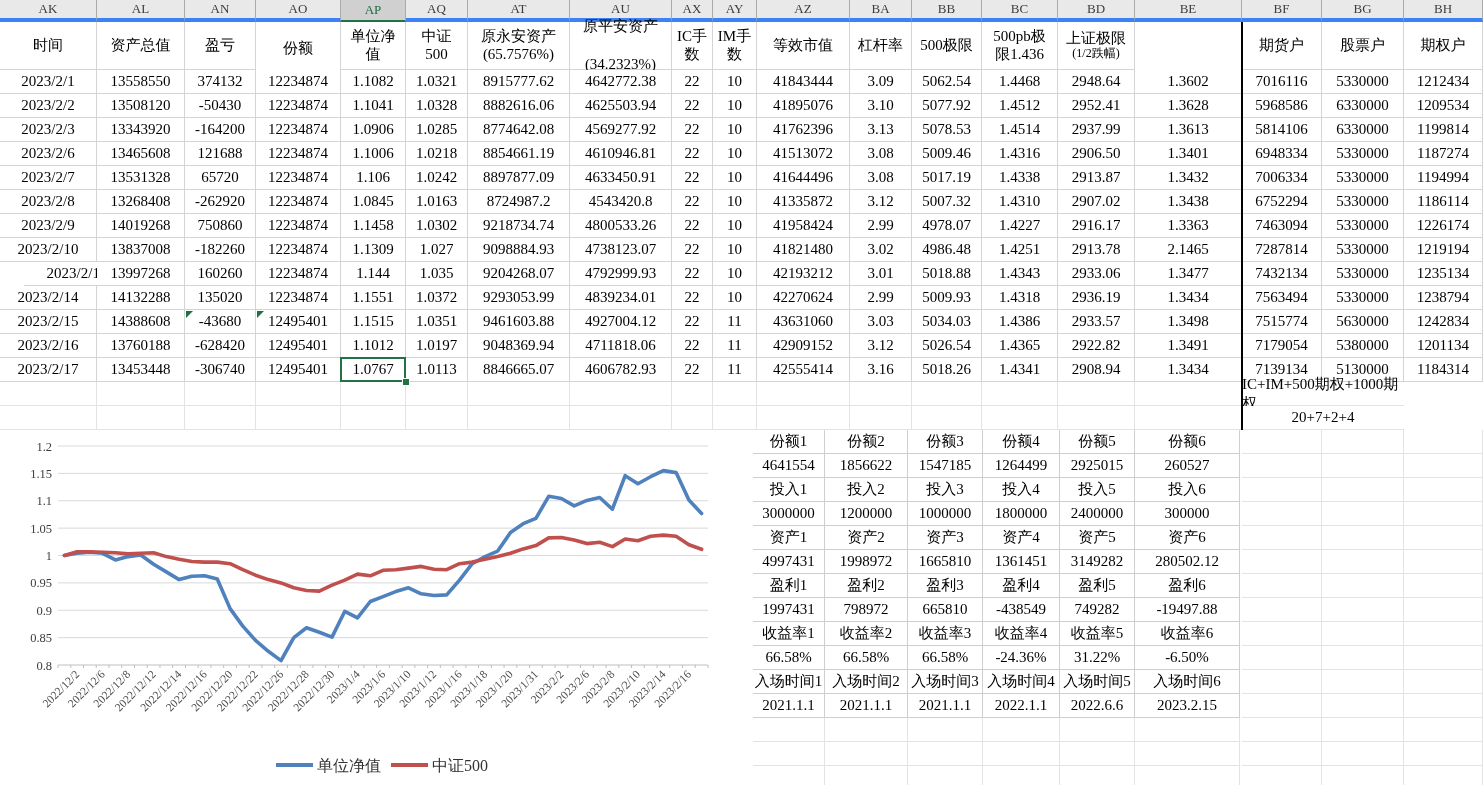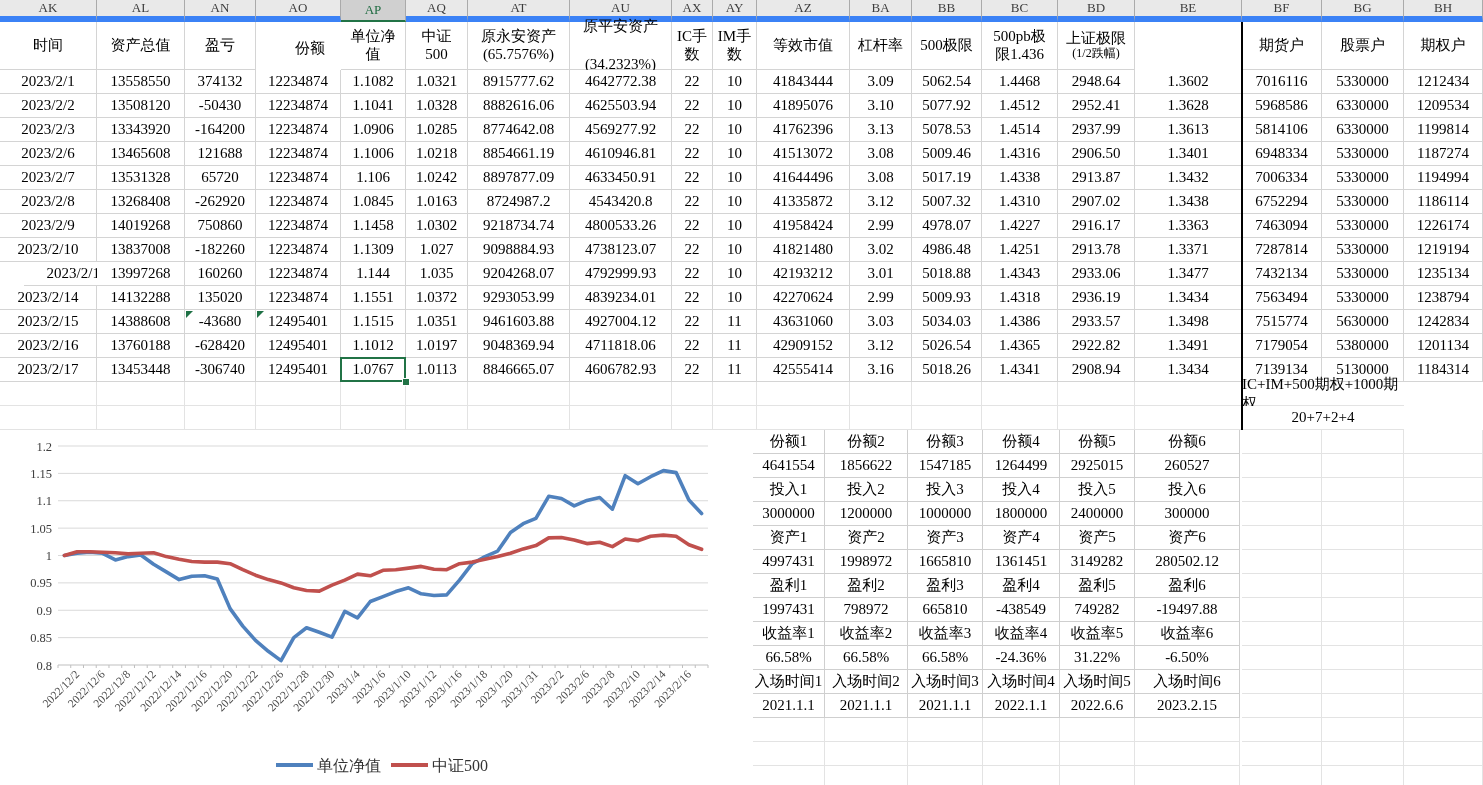--- a/index.html
+++ b/index.html
@@ -4,21 +4,21 @@
 <title>Spreadsheet</title>
 <style>
   html,body{margin:0;padding:0;background:#fff;}
   #sheet{position:relative;width:1483px;height:785px;background:#fff;overflow:hidden;
          font-family:"Liberation Serif","DejaVu Serif",serif;color:#000;}
   .cell,.hcell,.lcell,.scell,.ecell{position:absolute;box-sizing:border-box;display:flex;
          align-items:center;justify-content:center;white-space:nowrap;}
   .cell{border-right:1px solid #d4d4d4;border-bottom:1px solid #d4d4d4;background:#fff;font-size:15px;}
   .hcell{border-right:1px solid #d4d4d4;border-bottom:1px solid #d4d4d4;background:#fff;font-size:15px;
          flex-direction:column;line-height:1.15;text-align:center;}
-  .lcell{border-right:1px solid #aaa;border-bottom:6px solid #3b82f6;background:#e9e9e9;
+  .lcell{border-right:1px solid #aaa;border-bottom:4px solid #3b82f6;background:#e9e9e9;
          font-size:13px;color:#3c3c3c;}
   .lcell.sel{background:#d0d0d0;color:#1e6b41;border-bottom:2px solid #217346;}
   .scell{border-right:1px solid #cfcfcf;border-bottom:1px solid #cfcfcf;background:#fff;font-size:15px;overflow:visible;}
   .ecell{border-right:1px solid #e3e3e3;border-bottom:1px solid #e3e3e3;background:#fff;}
   .notecell{position:absolute;box-sizing:border-box;display:flex;align-items:center;justify-content:center;
          font-size:15px;background:#fff;border-bottom:1px solid #e3e3e3;overflow:visible;}
   .divider{position:absolute;width:2px;background:#000;}
   .tri{position:absolute;width:0;height:0;border-left:7px solid #1e7145;border-bottom:7px solid transparent;}
   .selbox{position:absolute;box-sizing:border-box;border:2px solid #217346;pointer-events:none;}
   .selhandle{position:absolute;width:6px;height:6px;background:#217346;border:1px solid #fff;}
@@ -49,21 +49,21 @@
     <div class="lcell" style="left: 1404px; top: 0px; width: 79px; height: 22px;">BH</div>
     <div class="hcell" style="left: 0px; top: 22px; width: 97px; height: 48px;">
       <span>时间</span>
     </div>
     <div class="hcell" style="left: 97px; top: 22px; width: 88px; height: 48px;">
       <span>资产总值</span>
     </div>
     <div class="hcell" style="left: 185px; top: 22px; width: 71px; height: 48px;">
       <span>盈亏</span>
     </div>
-    <div class="hcell" style="left: 268px; top: 22px; width: 85px; height: 55px;">
+    <div class="hcell" style="left: 256px; top: 22px; width: 85px; height: 55px;">
       <span>份额</span>
     </div>
     <div class="hcell" style="left: 341px; top: 22px; width: 65px; height: 48px;">
       <span>单位净</span>
       <span>值</span>
     </div>
     <div class="hcell" style="left: 406px; top: 22px; width: 62px; height: 48px;">
       <span>中证</span>
       <span>500</span>
     </div>
@@ -250,21 +250,21 @@
     <div class="cell" style="left: 406px; top: 238px; width: 62px; height: 24px;">1.027</div>
     <div class="cell" style="left: 468px; top: 238px; width: 102px; height: 24px;">9098884.93</div>
     <div class="cell" style="left: 570px; top: 238px; width: 102px; height: 24px;">4738123.07</div>
     <div class="cell" style="left: 672px; top: 238px; width: 41px; height: 24px;">22</div>
     <div class="cell" style="left: 713px; top: 238px; width: 44px; height: 24px;">10</div>
     <div class="cell" style="left: 757px; top: 238px; width: 93px; height: 24px;">41821480</div>
     <div class="cell" style="left: 850px; top: 238px; width: 62px; height: 24px;">3.02</div>
     <div class="cell" style="left: 912px; top: 238px; width: 70px; height: 24px;">4986.48</div>
     <div class="cell" style="left: 982px; top: 238px; width: 76px; height: 24px;">1.4251</div>
     <div class="cell" style="left: 1058px; top: 238px; width: 77px; height: 24px;">2913.78</div>
-    <div class="cell" style="left: 1135px; top: 238px; width: 107px; height: 24px;">1.3371</div>
+    <div class="cell" style="left: 1135px; top: 238px; width: 107px; height: 24px;">2.1465</div>
     <div class="cell" style="left: 1242px; top: 238px; width: 80px; height: 24px;">7287814</div>
     <div class="cell" style="left: 1322px; top: 238px; width: 82px; height: 24px;">5330000</div>
     <div class="cell" style="left: 1404px; top: 238px; width: 79px; height: 24px;">1219194</div>
     <div class="cell" style="left: 0px; top: 262px; width: 107px; height: 24px; margin-left: 24px;">2023/2/13</div>
     <div class="cell" style="left: 97px; top: 262px; width: 88px; height: 24px;">13997268</div>
     <div class="cell" style="left: 185px; top: 262px; width: 71px; height: 24px;">160260</div>
     <div class="cell" style="left: 256px; top: 262px; width: 85px; height: 24px;">12234874</div>
     <div class="cell" style="left: 341px; top: 262px; width: 65px; height: 24px;">1.144</div>
     <div class="cell" style="left: 406px; top: 262px; width: 62px; height: 24px;">1.035</div>
     <div class="cell" style="left: 468px; top: 262px; width: 102px; height: 24px;">9204268.07</div>

